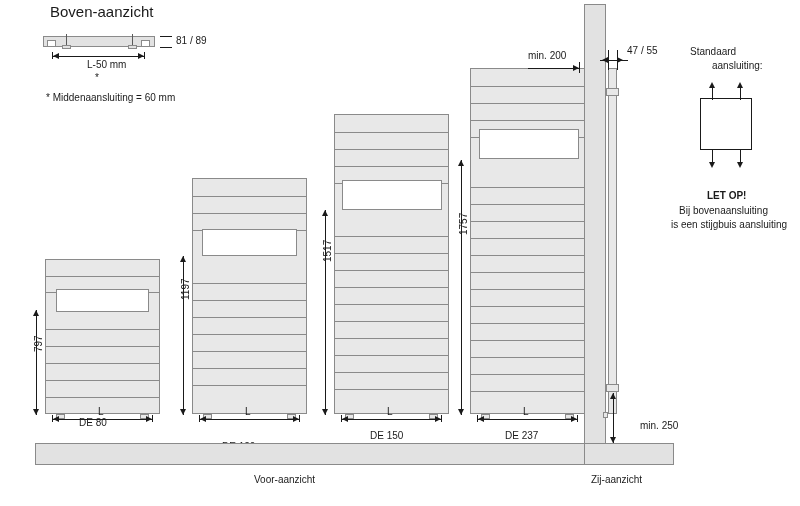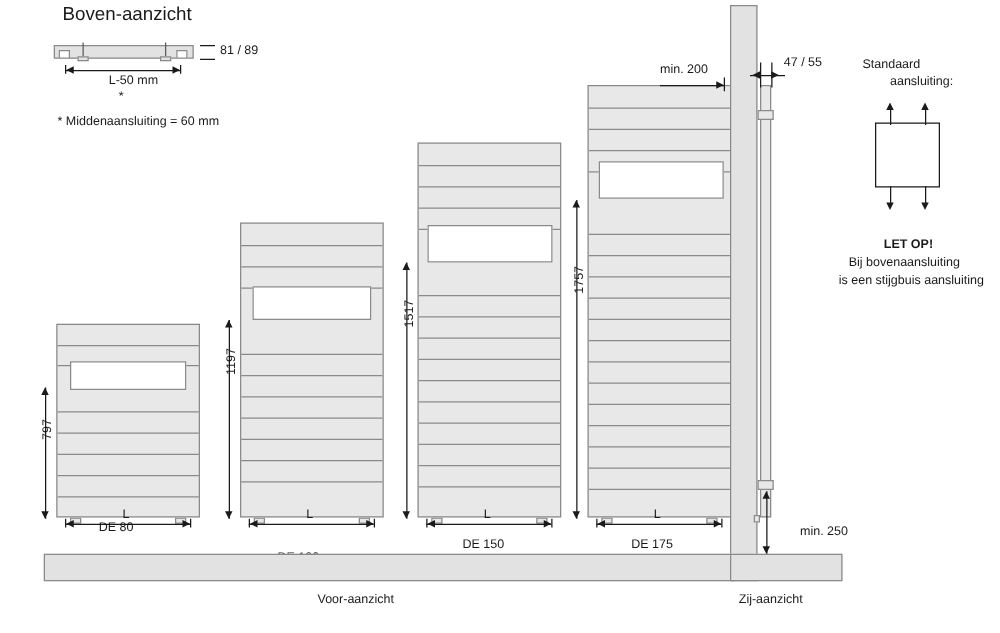--- a/index.html
+++ b/index.html
@@ -242,21 +242,21 @@
   <div class="arrow-u" style="left:458px;top:160px;"></div>
   <div class="arrow-d" style="left:458px;top:409px;"></div>
   <div class="vert" style="left:458px;top:235px;">1757</div>
 
   <div class="dimline hline" style="left:477px;top:419px;width:100px;"></div>
   <div class="tick" style="left:477px;top:415px;"></div>
   <div class="tick" style="left:577px;top:415px;"></div>
   <div class="arrow-l" style="left:478px;top:416px;"></div>
   <div class="arrow-r" style="left:571px;top:416px;"></div>
   <div class="t" style="left:523px;top:406px;">L</div>
-  <div class="t" style="left:505px;top:430px;">DE 175</div>
+  <div class="t" style="left:505px;top:430px;">DE 237</div>
 
   <div class="floor" style="left:35px;top:443px;width:552px;height:22px;"></div>
   <div class="t" style="left:254px;top:474px;">Voor-aanzicht</div>
 
   <div class="wall" style="left:584px;top:4px;width:22px;height:461px;"></div>
   <div class="floor" style="left:584px;top:443px;width:90px;height:22px;"></div>
 
   <div class="sidebar-rad" style="left:608px;top:68px;width:9px;height:346px;"></div>
   <div class="abs" style="left:606px;top:88px;width:13px;height:8px;background:#e8e8e8;border:1px solid #8a8a8a;box-sizing:border-box;"></div>
   <div class="abs" style="left:606px;top:384px;width:13px;height:8px;background:#e8e8e8;border:1px solid #8a8a8a;box-sizing:border-box;"></div>

